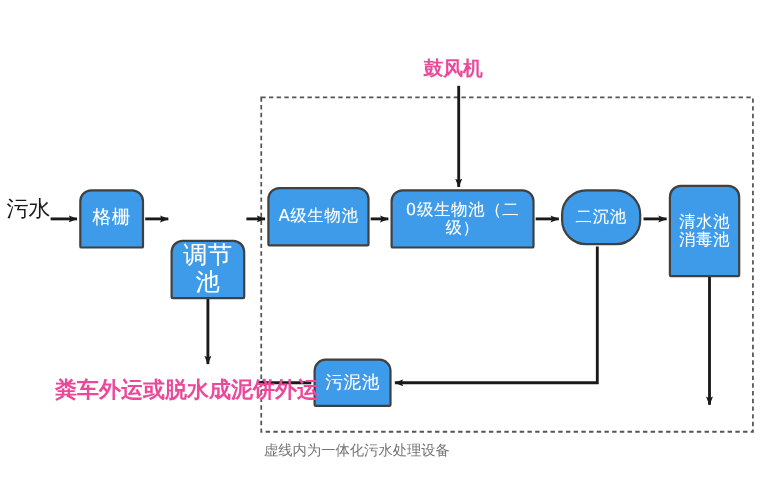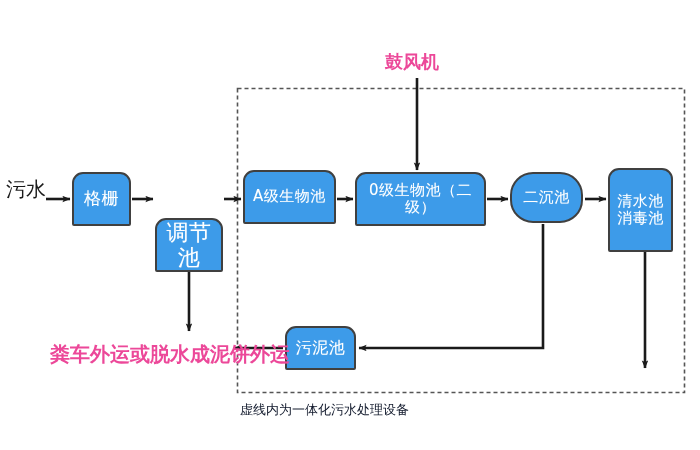--- a/index.html
+++ b/index.html
@@ -42,21 +42,21 @@
     letter-spacing: 0.5px;
     text-shadow: 0 0 1px rgba(255,255,255,0.35);
   }
   .node span { display: block; white-space: pre-line; }
   .label {
     position: absolute;
     white-space: nowrap;
   }
   .label-black { color: #1a1a1a; }
   .label-blue { color: #ec4899; font-weight: bold; }
-  .caption { color: #0f172a; }
+  .caption { color: #737373; }
 </style>
 </head>
 <body>
 
 <div id="canvas">
 
   <svg class="layer" viewBox="0 0 700 450">
     <defs>
       <marker id="ah" markerWidth="9" markerHeight="9" refX="7.6" refY="3.2" orient="auto" markerUnits="userSpaceOnUse">
         <path d="M0,0 L8,3.2 L0,6.4 L1.6,3.2 Z" fill="#1a1a1a"></path>

